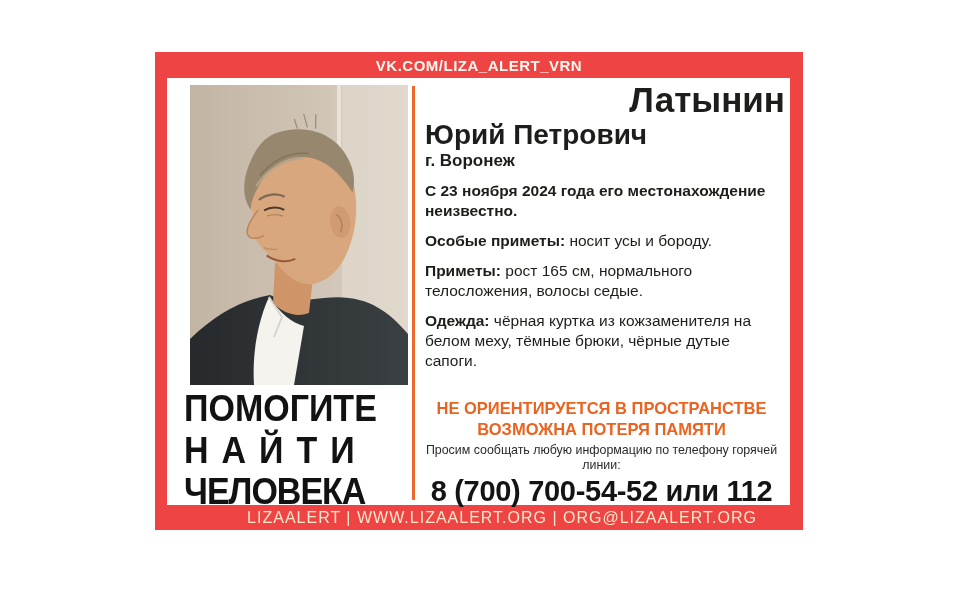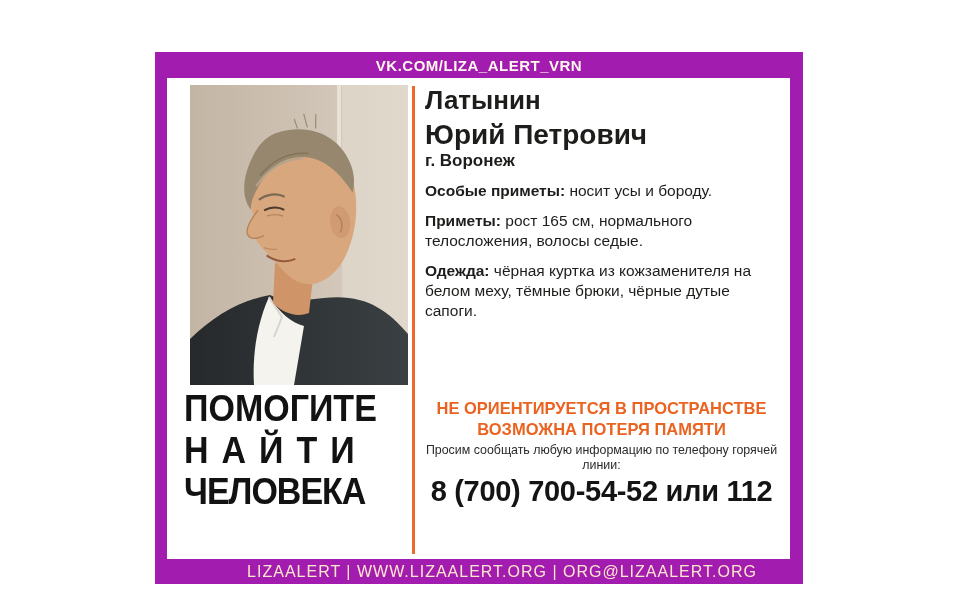--- a/index.html
+++ b/index.html
@@ -1,22 +1,22 @@
 <!DOCTYPE html>
 <html><head>
 <meta charset="utf-8">
 <style>
   html,body{margin:0;padding:0;}
   body{
     width:960px;height:600px;background:#ffffff;position:relative;overflow:hidden;
     font-family:"Liberation Sans", sans-serif;
   }
   .poster{
-    position:absolute;left:155px;top:52px;width:648px;height:532px;
-    background:#a21caf;box-sizing:border-box;
+    position:absolute;left:155px;top:52px;width:648px;height:478px;
+    background:#ef4444;box-sizing:border-box;
   }
   .top-bar{
     position:absolute;left:0;top:0;width:100%;height:26px;
     display:flex;align-items:center;justify-content:center;
     color:#FFF7EE;font-size:15px;font-weight:bold;letter-spacing:.5px;
   }
   .bottom-bar{
     position:absolute;left:0;bottom:0;width:100%;height:25px;
     display:flex;align-items:center;justify-content:center;
     color:#FFE7CC;font-size:16px;font-weight:500;letter-spacing:1px;margin-left:23px;
@@ -36,21 +36,21 @@
     white-space:nowrap;
   }
   .help .l2{letter-spacing:13px;}
   .help .l3{letter-spacing:-1px;}
   .divider{
     position:absolute;left:245px;top:8px;bottom:5px;width:3px;background:#ED6A2C;
   }
   .info{
     position:absolute;left:258px;top:4px;width:360px;color:#1d1d1b;
   }
-  .lastname{font-size:26px;line-height:36px;font-weight:bold;}
+  .lastname{font-size:35px;line-height:36px;font-weight:bold;text-align:right;}
   .firstname{font-size:28px;line-height:33px;font-weight:bold;}
   .age{font-size:19px;font-weight:bold;margin-top:7px;}
   .city{font-size:17px;font-weight:bold;}
   .info p{font-size:15.5px;line-height:20px;margin:10px 0 0 0;}
   .info p.allbold{font-weight:bold;}
   .info p b{font-weight:bold;}
   .alert{
     position:absolute;left:250px;right:4px;top:320px;text-align:center;
   }
   .warn{color:#EB6320;font-weight:bold;font-size:16.5px;line-height:21px;}
@@ -122,20 +122,21 @@
       <div class="l2">НАЙТИ</div>
       <div class="l3">ЧЕЛОВЕКА</div>
     </div>
 
     <div class="divider"></div>
 
     <div class="info">
       <div class="lastname">Латынин</div>
       <div class="firstname">Юрий Петрович</div>
       <div class="city">г. Воронеж</div>
+      <p class="allbold">С 23 ноября 2024 года его местонахождение неизвестно.</p>
       <p><b>Особые приметы:</b><span> носит усы и бороду.</span></p>
       <p><b>Приметы:</b><span> рост 165 см, нормального телосложения, волосы седые.</span></p>
       <p><b>Одежда:</b><span> чёрная куртка из кожзаменителя на белом меху, тёмные брюки, чёрные дутые сапоги.</span></p>
     </div>
 
     <div class="alert">
       <div class="warn">НЕ ОРИЕНТИРУЕТСЯ В ПРОСТРАНСТВЕ</div>
       <div class="warn">ВОЗМОЖНА ПОТЕРЯ ПАМЯТИ</div>
       <div class="note">Просим сообщать любую информацию по телефону горячей линии:</div>
       <div class="phone">8 (700) 700-54-52 или 112</div>

